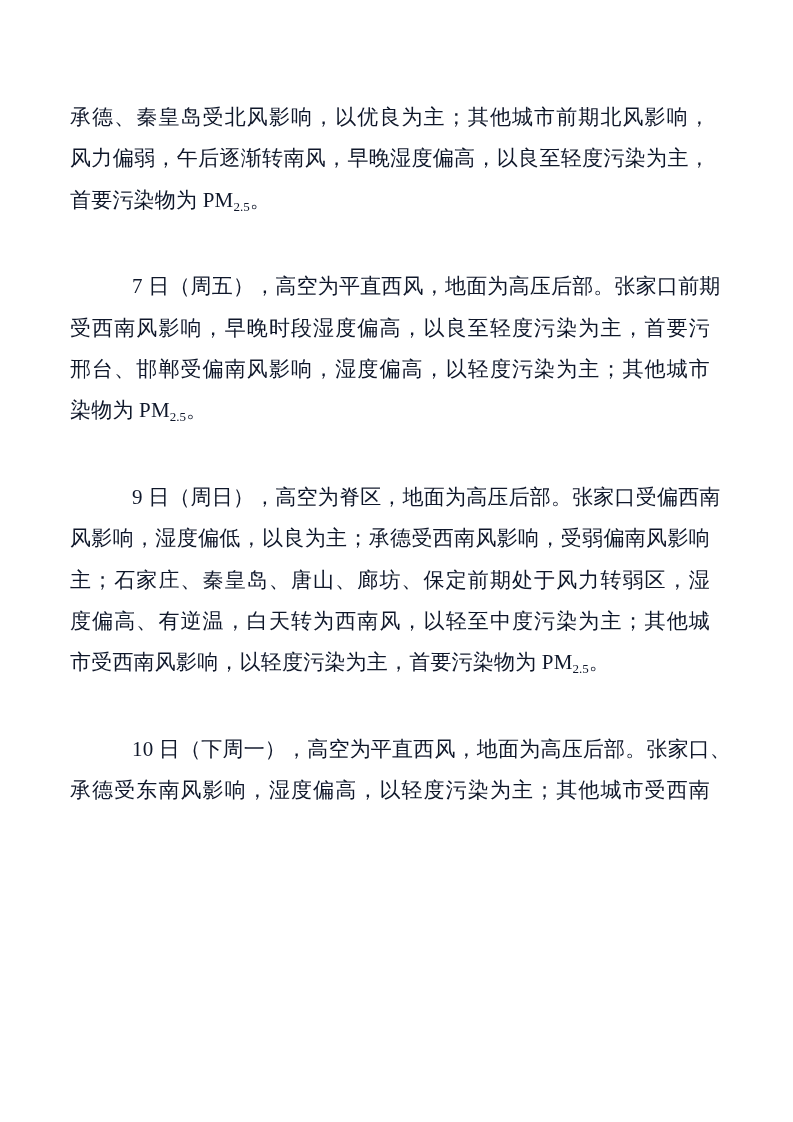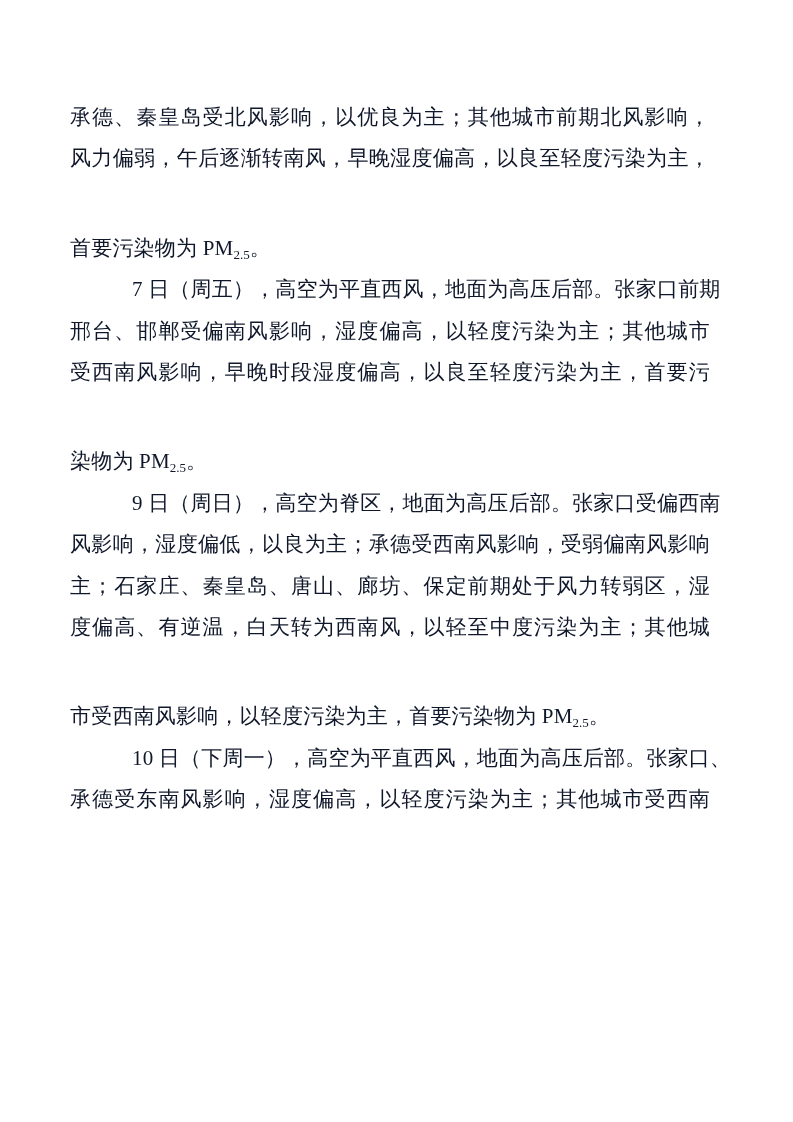--- a/index.html
+++ b/index.html
@@ -34,47 +34,47 @@
   }
   .line {
     height: 41.4px;
     text-align: justify;
     text-align-last: justify;
     white-space: nowrap;
     letter-spacing: 0.2px;
   }
   .line-indent {
     padding-left: 62px;
+    margin-top: 45px;
   }
   .line-last {
     text-align: center;
     text-align-last: left;
-    margin-top: 48px;
   }
   .pmsub {
     font-size: 13px;
     line-height: 0;
     vertical-align: -4px;
     letter-spacing: 0;
   }
 </style>
 </head>
 <body style="background: rgb(255, 255, 255);">
 
 <div class="page">
   <div class="textblock" style="color: #0f172a;">
       <div class="paragraph">
         <div class="line">承德、秦皇岛受北风影响，以优良为主；其他城市前期北风影响，</div>
         <div class="line">风力偏弱，午后逐渐转南风，早晚湿度偏高，以良至轻度污染为主，</div>
         <div class="line line-last">首要污染物为 PM<sub class="pmsub">2.5</sub>。</div>
       </div>
       <div class="paragraph">
         <div class="line line-indent">7 日（周五），高空为平直西风，地面为高压后部。张家口前期</div>
+        <div class="line">受西南风影响，早晚时段湿度偏高，以良至轻度污染为主，首要污</div>
         <div class="line">邢台、邯郸受偏南风影响，湿度偏高，以轻度污染为主；其他城市</div>
-        <div class="line">受西南风影响，早晚时段湿度偏高，以良至轻度污染为主，首要污</div>
         <div class="line line-last">染物为 PM<sub class="pmsub">2.5</sub>。</div>
       </div>
       <div class="paragraph">
         <div class="line line-indent">9 日（周日），高空为脊区，地面为高压后部。张家口受偏西南</div>
         <div class="line">风影响，湿度偏低，以良为主；承德受西南风影响，受弱偏南风影响</div>
         <div class="line">主；石家庄、秦皇岛、唐山、廊坊、保定前期处于风力转弱区，湿</div>
         <div class="line">度偏高、有逆温，白天转为西南风，以轻至中度污染为主；其他城</div>
         <div class="line line-last">市受西南风影响，以轻度污染为主，首要污染物为 PM<sub class="pmsub">2.5</sub>。</div>
       </div>
       <div class="paragraph">

